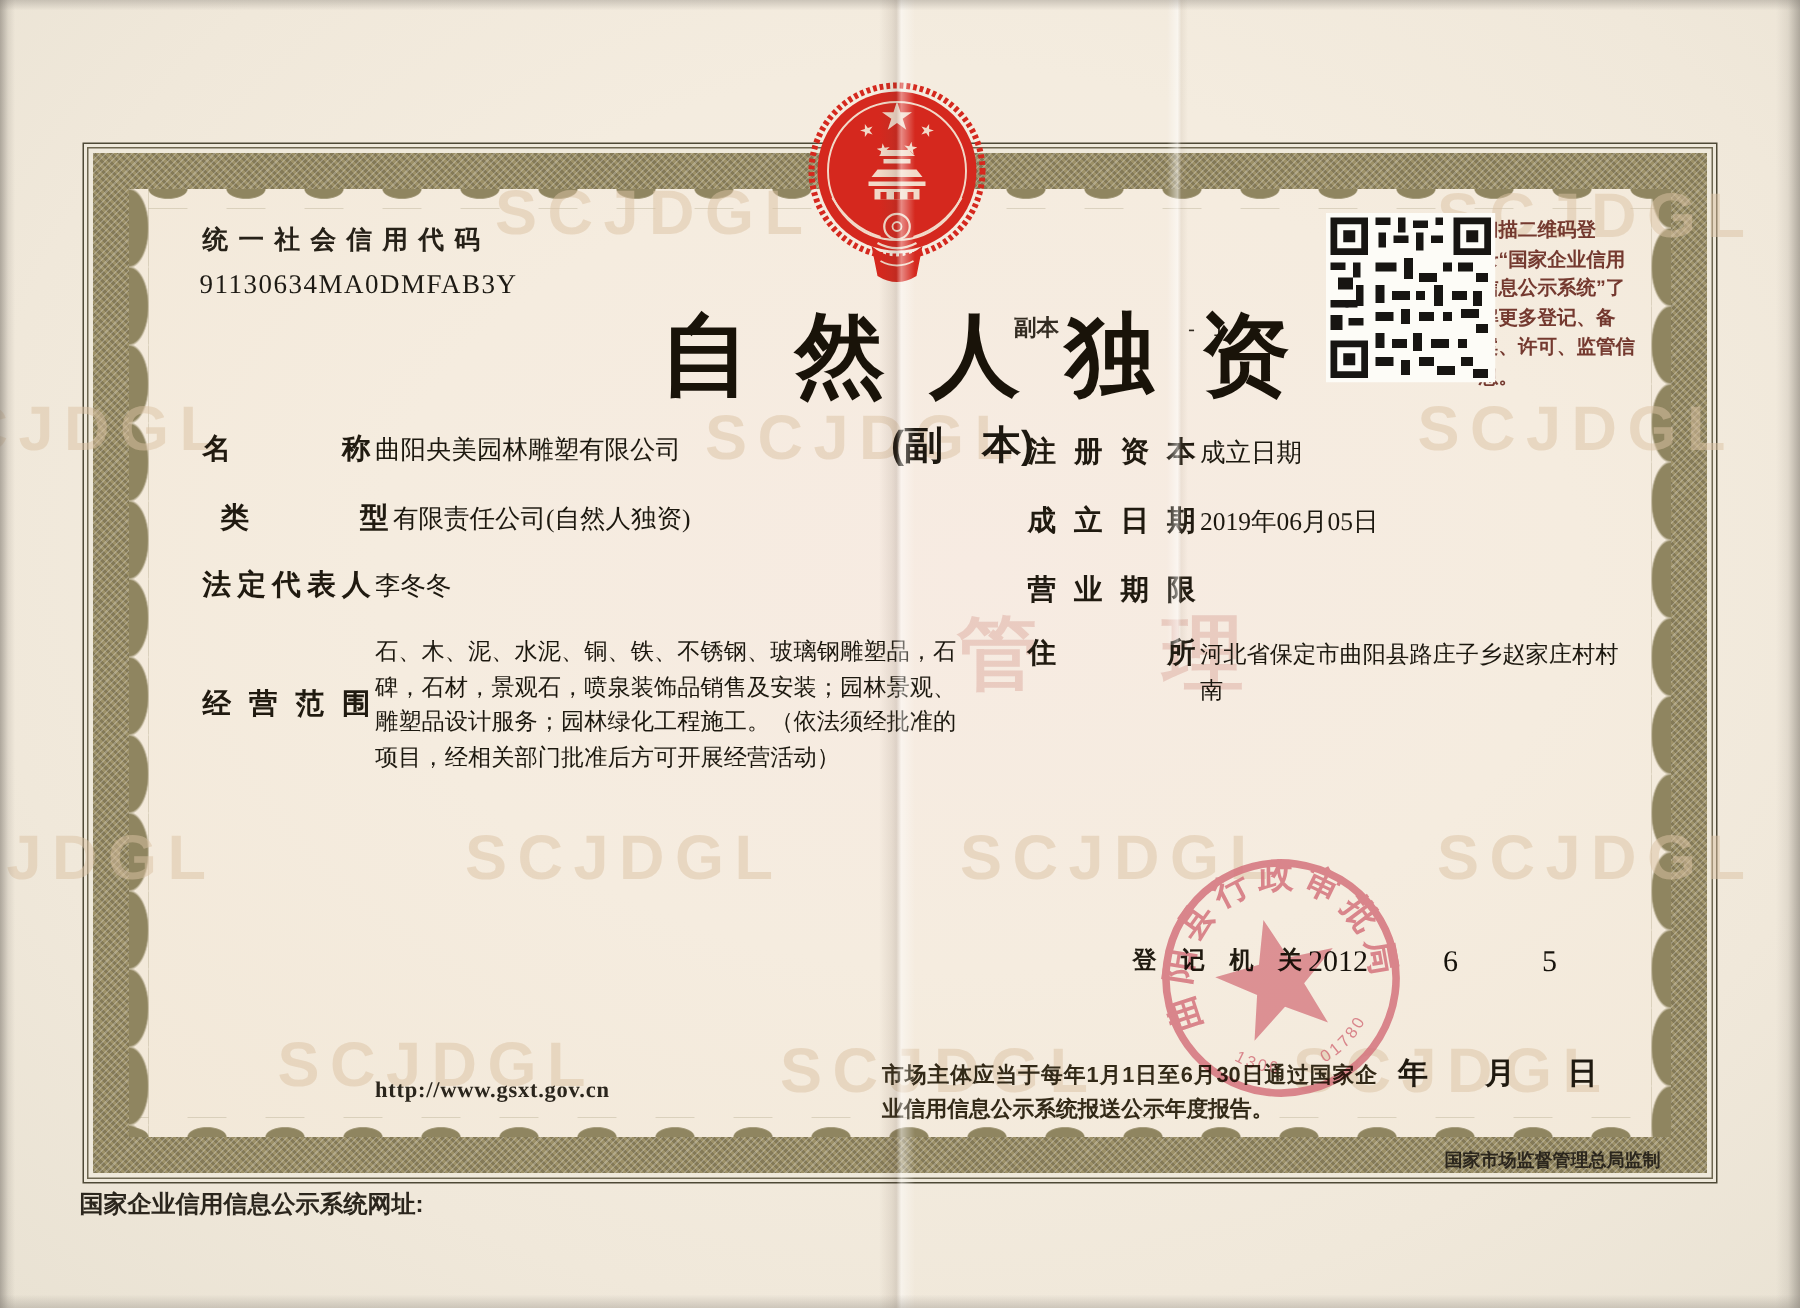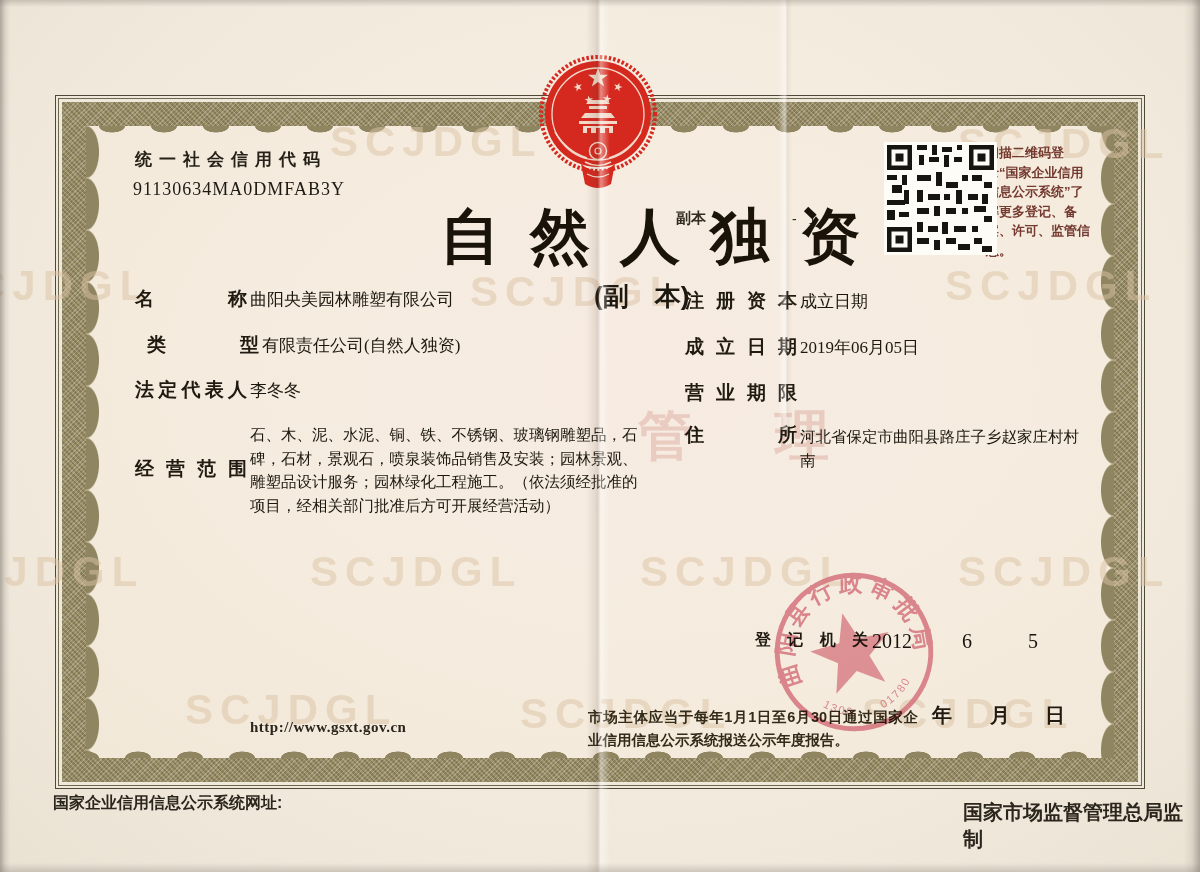--- a/index.html
+++ b/index.html
@@ -46,21 +46,21 @@
   .rR0{top:288px;} .rR1{top:334px;} .rR2{top:380px;} .rR3{top:422px;}
   .w-scope{width:398px;} .w-addr{width:292px;}
   .reg-label{left:755px;top:630px;font-size:16px;font-weight:700;width:113px;text-align:justify;text-align-last:justify;color:#201a10;}
   .reg-num{font-family:"Liberation Serif", serif;font-size:20px;color:#17130c;}
   .reg-y{left:872px;top:630px;} .reg-m{left:962px;top:630px;} .reg-d{left:1028px;top:630px;}
   .url{left:250px;top:719px;font-size:15px;font-weight:700;font-family:"Liberation Serif", serif;color:#2a251c;letter-spacing:.5px;}
   .notice{left:588px;top:706px;width:330px;font-size:14.5px;line-height:23px;font-weight:700;color:#332a18;text-align:justify;}
   .ymd{font-size:20px;font-weight:700;color:#201a10;}
   .ymd-y{left:932px;top:702px;} .ymd-m{left:990px;top:702px;} .ymd-d{left:1045px;top:702px;}
   .bottom-left{left:53px;top:793px;font-size:16px;font-weight:700;color:#2b261d;}
-  .bottom-right{left:963px;top:799px;font-size:20px;font-weight:700;color:#2b261d;}
+  .bottom-right{left:963px;top:765px;font-size:12px;font-weight:700;color:#2b261d;}
   
   .emblem{left:537px;top:48px;width:122px;height:150px;z-index:6;}
   .qr{left:884px;top:142px;width:113px;height:113px;z-index:4;}
   .seal{left:748px;top:546px;width:212px;height:212px;z-index:6;transform:rotate(-14deg);opacity:.85;mix-blend-mode:multiply;}
   
   .fx{position:absolute;pointer-events:none;}
   .fold-center{left:586px;top:0;width:24px;height:872px;z-index:8;
     background:linear-gradient(90deg, rgba(0,0,0,0) 0%, rgba(94,74,58,.10) 35%, rgba(70,50,40,.14) 48%, rgba(255,255,255,.45) 62%, rgba(255,255,255,0) 100%);}
   .fold-right{left:778px;top:0;width:14px;height:430px;z-index:8;
     background:linear-gradient(90deg, rgba(0,0,0,0), rgba(255,255,255,.5) 50%, rgba(160,140,120,.12) 68%, rgba(0,0,0,0));}

